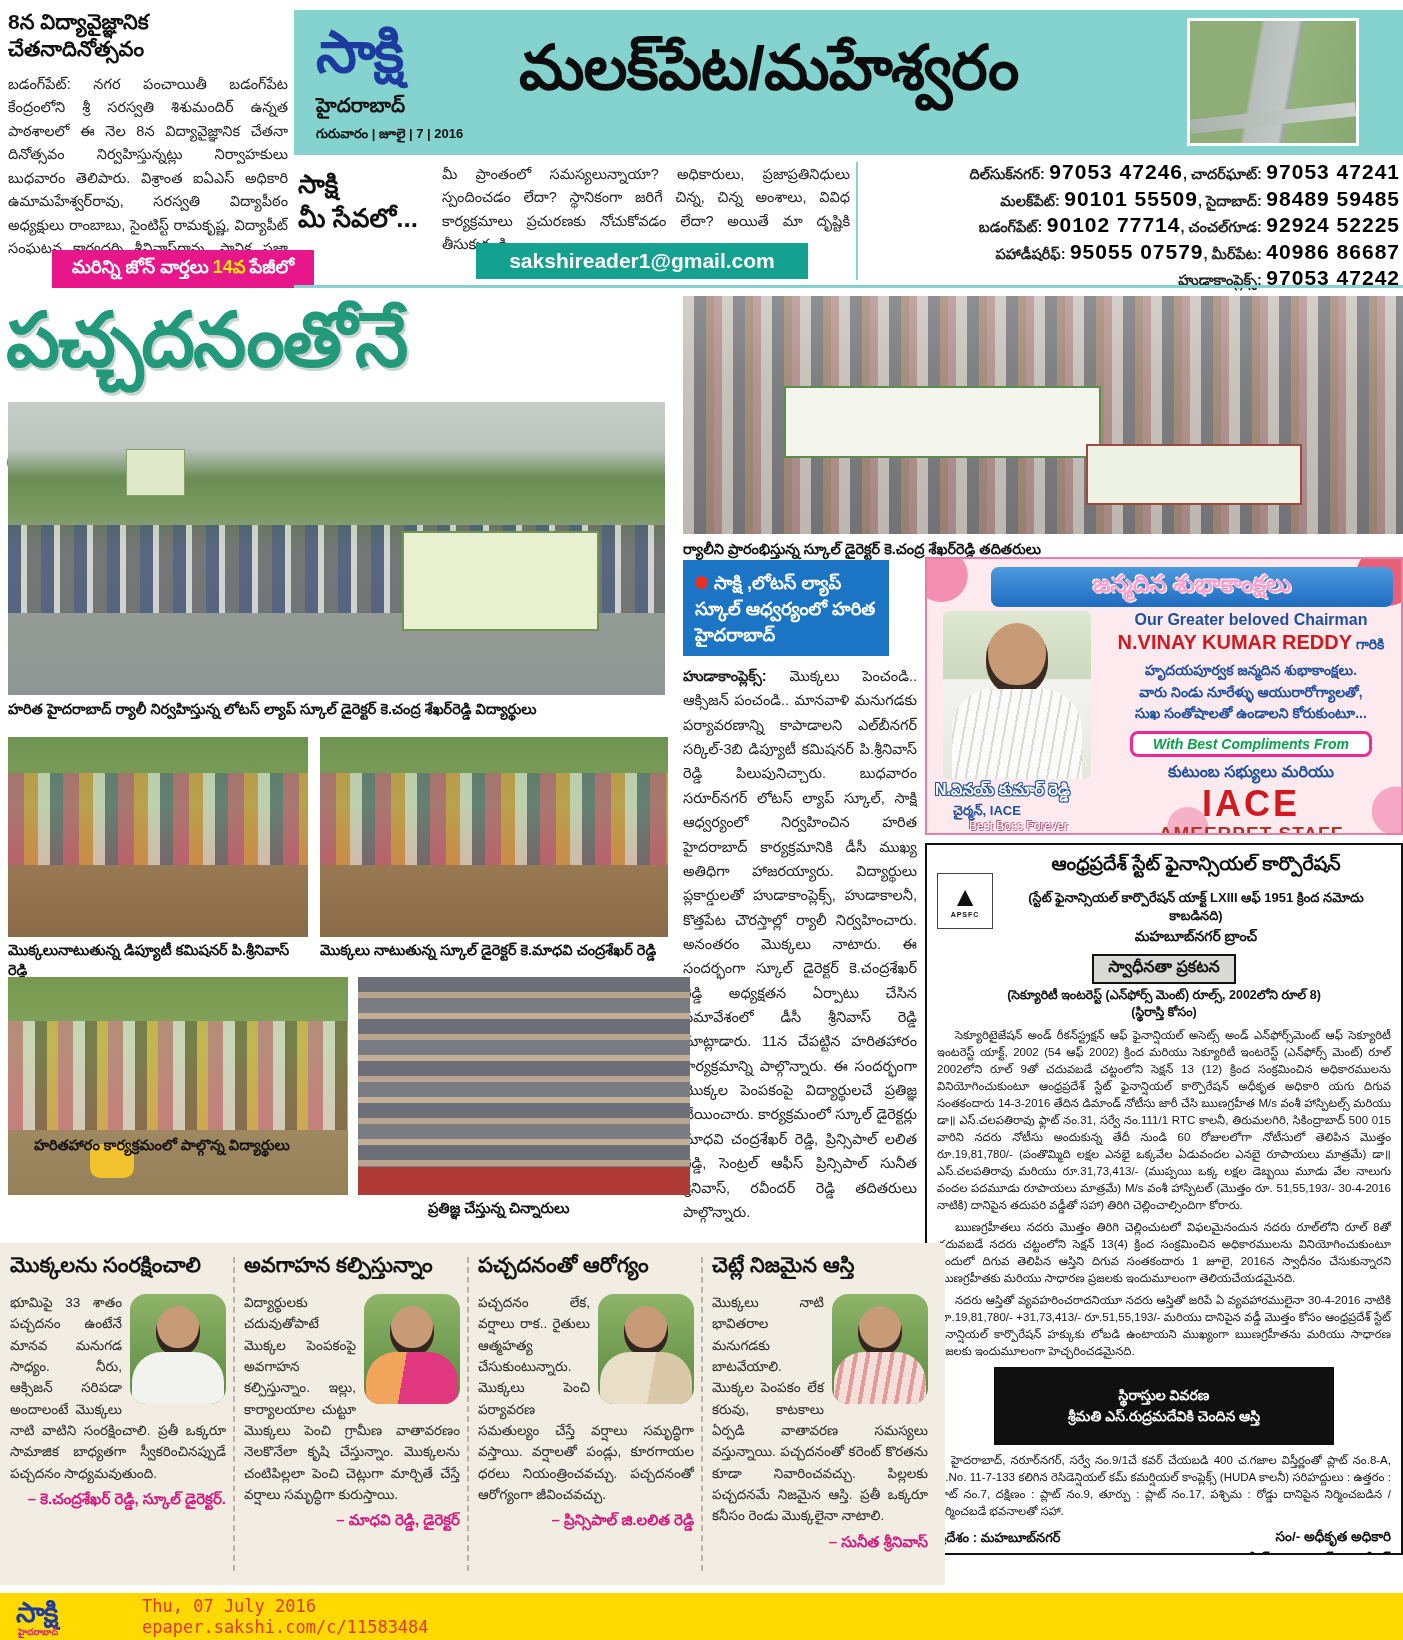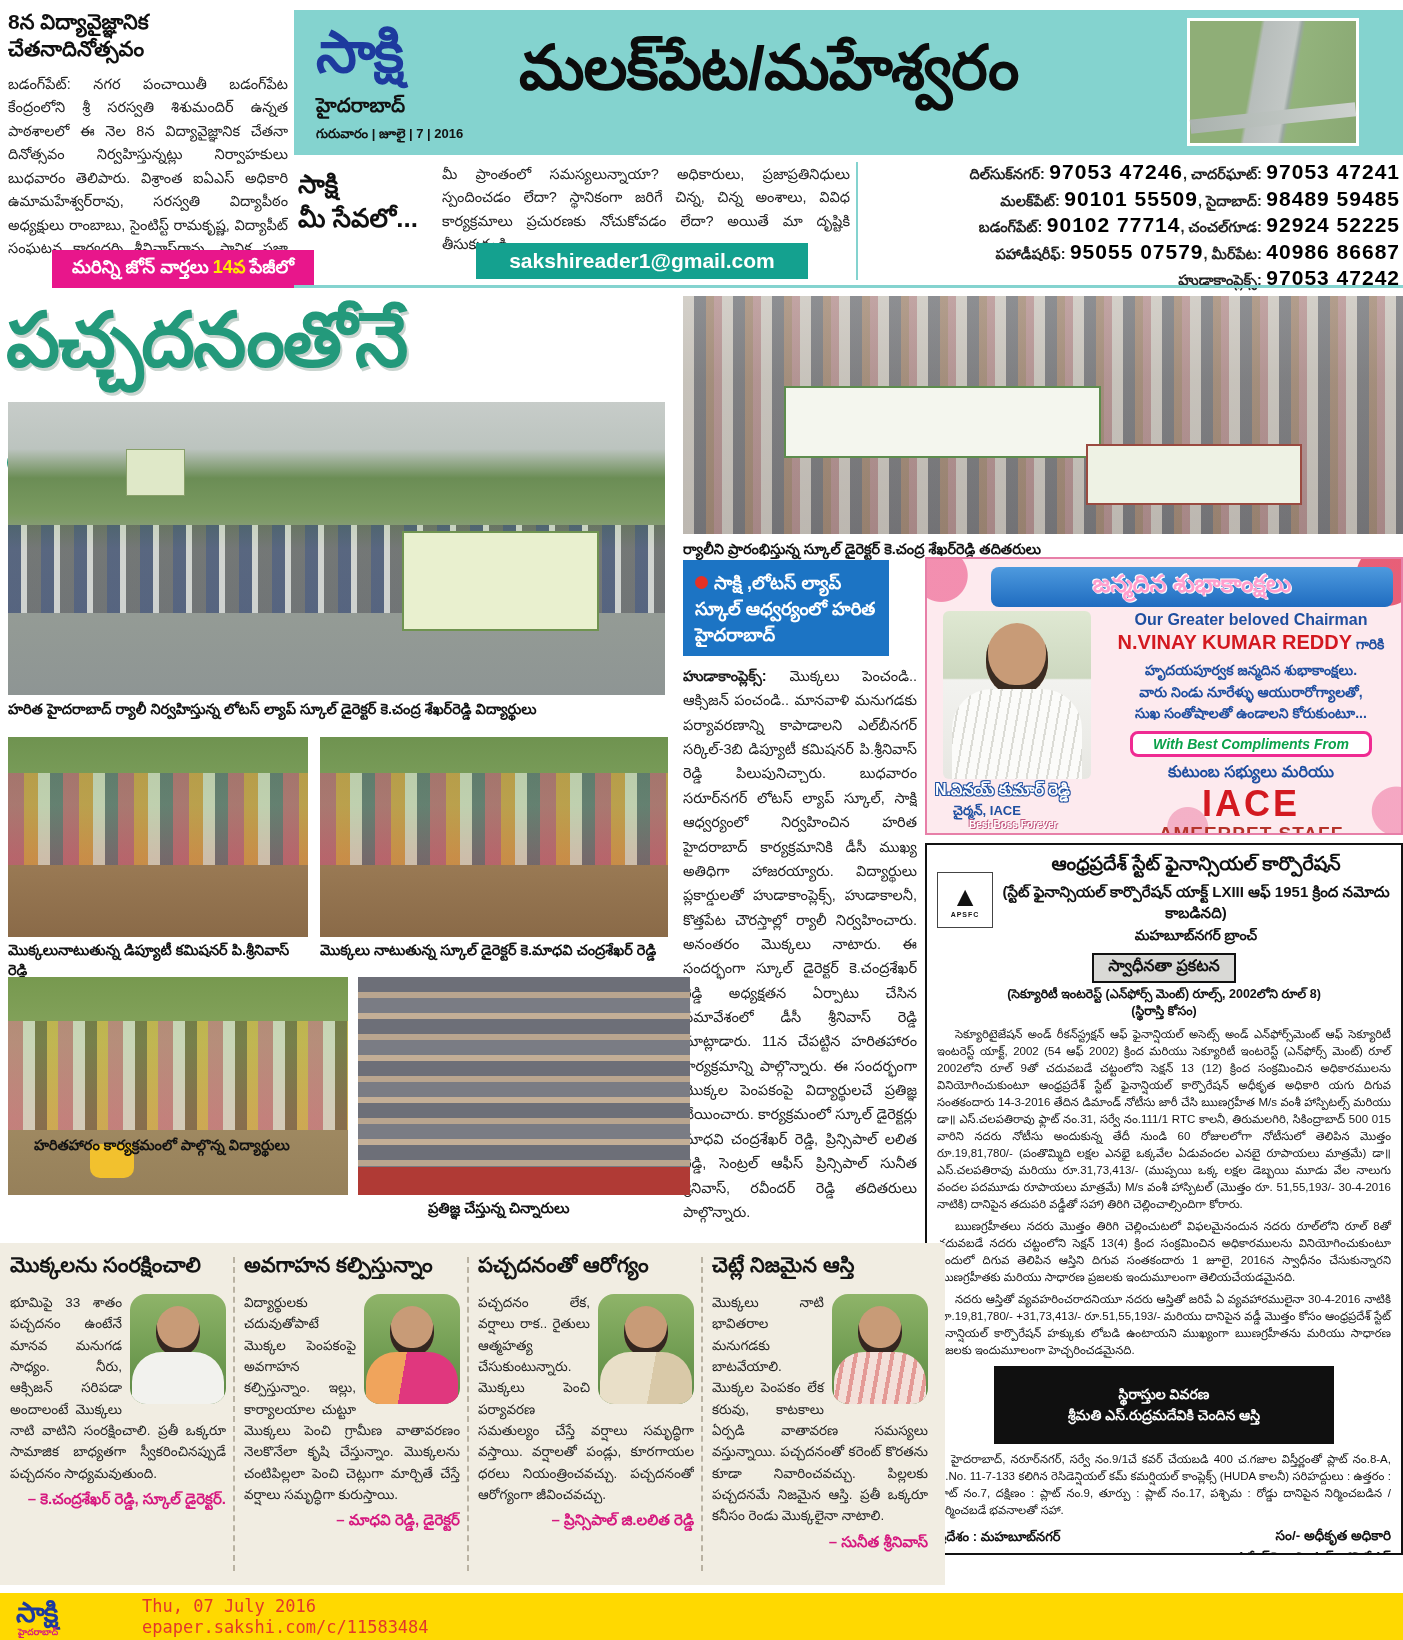--- a/index.html
+++ b/index.html
@@ -93,21 +93,21 @@
   .bday-photo { position:absolute; left:16px; top:52px; width:148px; height:168px; border-radius:6px;
                 background:linear-gradient(180deg,#dfe8d2 0%,#cdd8c0 40%,#f2f2ef 41%,#e7e7e2 100%); overflow:hidden; }
   .bday-photo::before { content:""; position:absolute; left:50%; top:12px; transform:translateX(-50%);
                 width:62px; height:72px; border-radius:50% 50% 46% 46%; background:#c89b77; box-shadow:0 -8px 0 2px #3a2c22 inset; }
   .bday-photo::after { content:""; position:absolute; left:50%; top:78px; transform:translateX(-50%);
                 width:130px; height:100px; border-radius:40px 40px 0 0;
                 background:repeating-linear-gradient(100deg,#fbfbf9 0 8px,#dcdcd6 8px 10px); }
   .bday-pname { position:absolute; left:8px; top:222px; width:170px; font-size:16px; font-weight:900; color:#fff;
                 text-shadow:1px 1px 0 #1f4fa0, -1px -1px 0 #1f4fa0, 1px -1px 0 #1f4fa0, -1px 1px 0 #1f4fa0; }
   .bday-ptitle { position:absolute; left:26px; top:244px; font-size:13px; font-weight:bold; color:#1f4fa0; }
-  .bday-psub { position:absolute; left:12px; top:260px; font-size:10px; font-weight:bold; color:#fff;
+  .bday-psub { position:absolute; left:12px; top:260px; font-size:12px; font-weight:normal; color:#fff;
                text-shadow:1px 1px 0 #c2567e, -1px -1px 0 #c2567e;padding-left:30px; }
   .bday-right { position:absolute; left:178px; top:52px; width:292px; text-align:center; }
   .bd-line1 { font-size:16px; font-weight:bold; color:#1f4fa0; }
   .bd-name { margin-top:2px; font-size:20px; font-weight:900; color:#d31920; }
   .bd-name .suffix { font-size:14px; color:#1f4fa0; font-weight:bold; }
   .bd-msg { margin-top:4px; font-size:14px; font-weight:bold; color:#1f4fa0; line-height:1.55; }
   .bd-comp { display:inline-block; margin-top:6px; padding:2px 20px; background:#fff; border:3px solid #ef2a92;
              border-radius:8px; font-size:14px; font-weight:bold; font-style:italic; color:#0aa14a; }
   .bd-from { margin-top:6px; font-size:16px; font-weight:900; color:#1f4fa0; }
   .bd-org { margin-top:0; font-size:36px; font-weight:900; color:#d31920; letter-spacing:3px; line-height:1.05; }
@@ -116,21 +116,21 @@
   
   .notice { left:925px; top:843px; width:478px; height:712px; border:2.5px solid #111; background:#fff;
             padding:8px 10px; overflow:hidden; font-size:11.5px; color:#111; }
   .n-header { display:flex; align-items:center; gap:8px; }
   .apsfc-logo { width:56px; height:56px; border:1.5px solid #444; flex:0 0 auto; display:flex; flex-direction:column;
                 align-items:center; justify-content:center; color:#111; }
   .apsfc-logo .tri { font-size:28px; line-height:1; }
   .apsfc-logo .txt { font-size:7px; font-weight:bold; letter-spacing:1px; }
   .n-titles { flex:1; text-align:center; }
   .n-org { font-size:19px; font-weight:bold; }
-  .n-act { font-size:15px; font-weight:bold; margin-top:4px; }
+  .n-act { font-size:13px; font-weight:bold; margin-top:11px; }
   .n-branch { font-size:14px; font-weight:bold; margin-top:2px; }
   .n-boxtitle { display:block; margin:6px auto 4px; width:fit-content; padding:2px 14px; border:2px solid #111;
                 background:#d9d9d6; font-size:16px; font-weight:bold; }
   .n-rule { text-align:center; font-size:12.5px; font-weight:bold; }
   .n-para { margin-top:5px; line-height:1.48; text-align:justify; text-indent:18px; }
   .n-blackbox { margin:7px auto; width:340px; background:#101010; color:#fff; text-align:center; padding:18px 6px;
                 font-size:14px; font-weight:bold; line-height:1.5; }
   .n-foot { display:flex; justify-content:space-between; margin-top:6px; }
   .n-foot-left { font-size:13px; font-weight:bold; line-height:1.9; }
   .n-foot-right { font-size:13.5px; font-weight:bold; text-align:right; line-height:1.6; }

